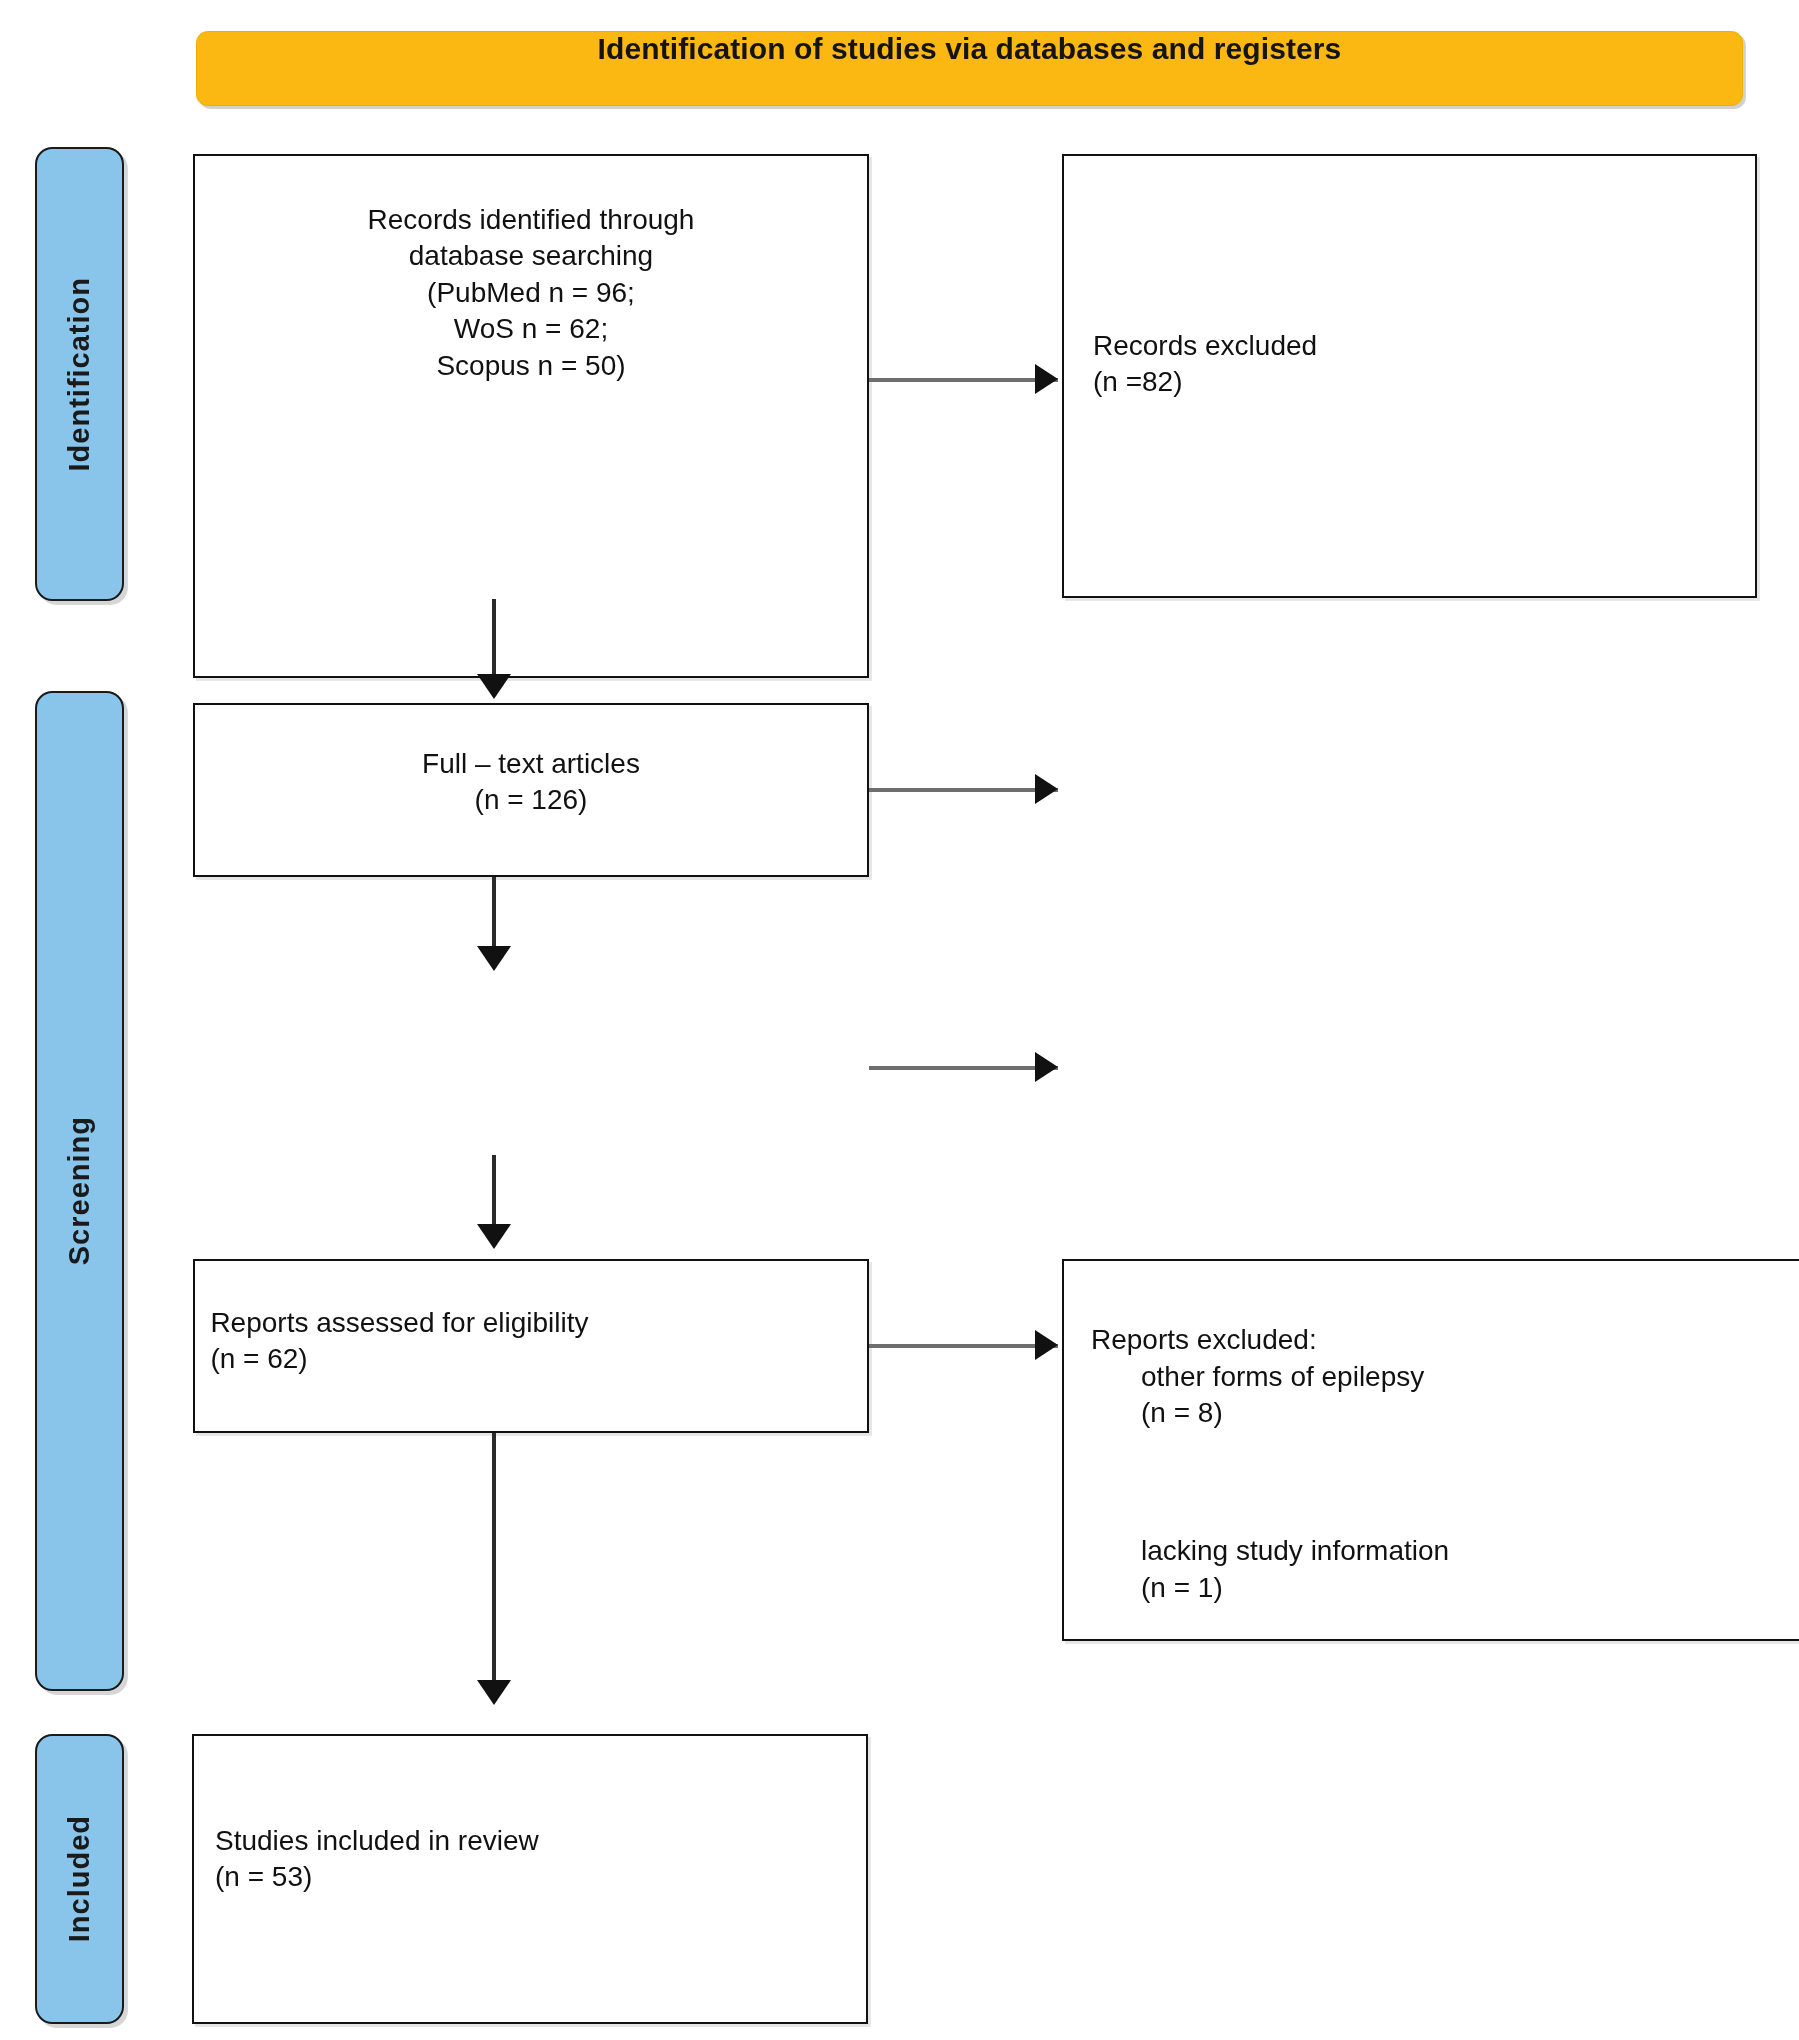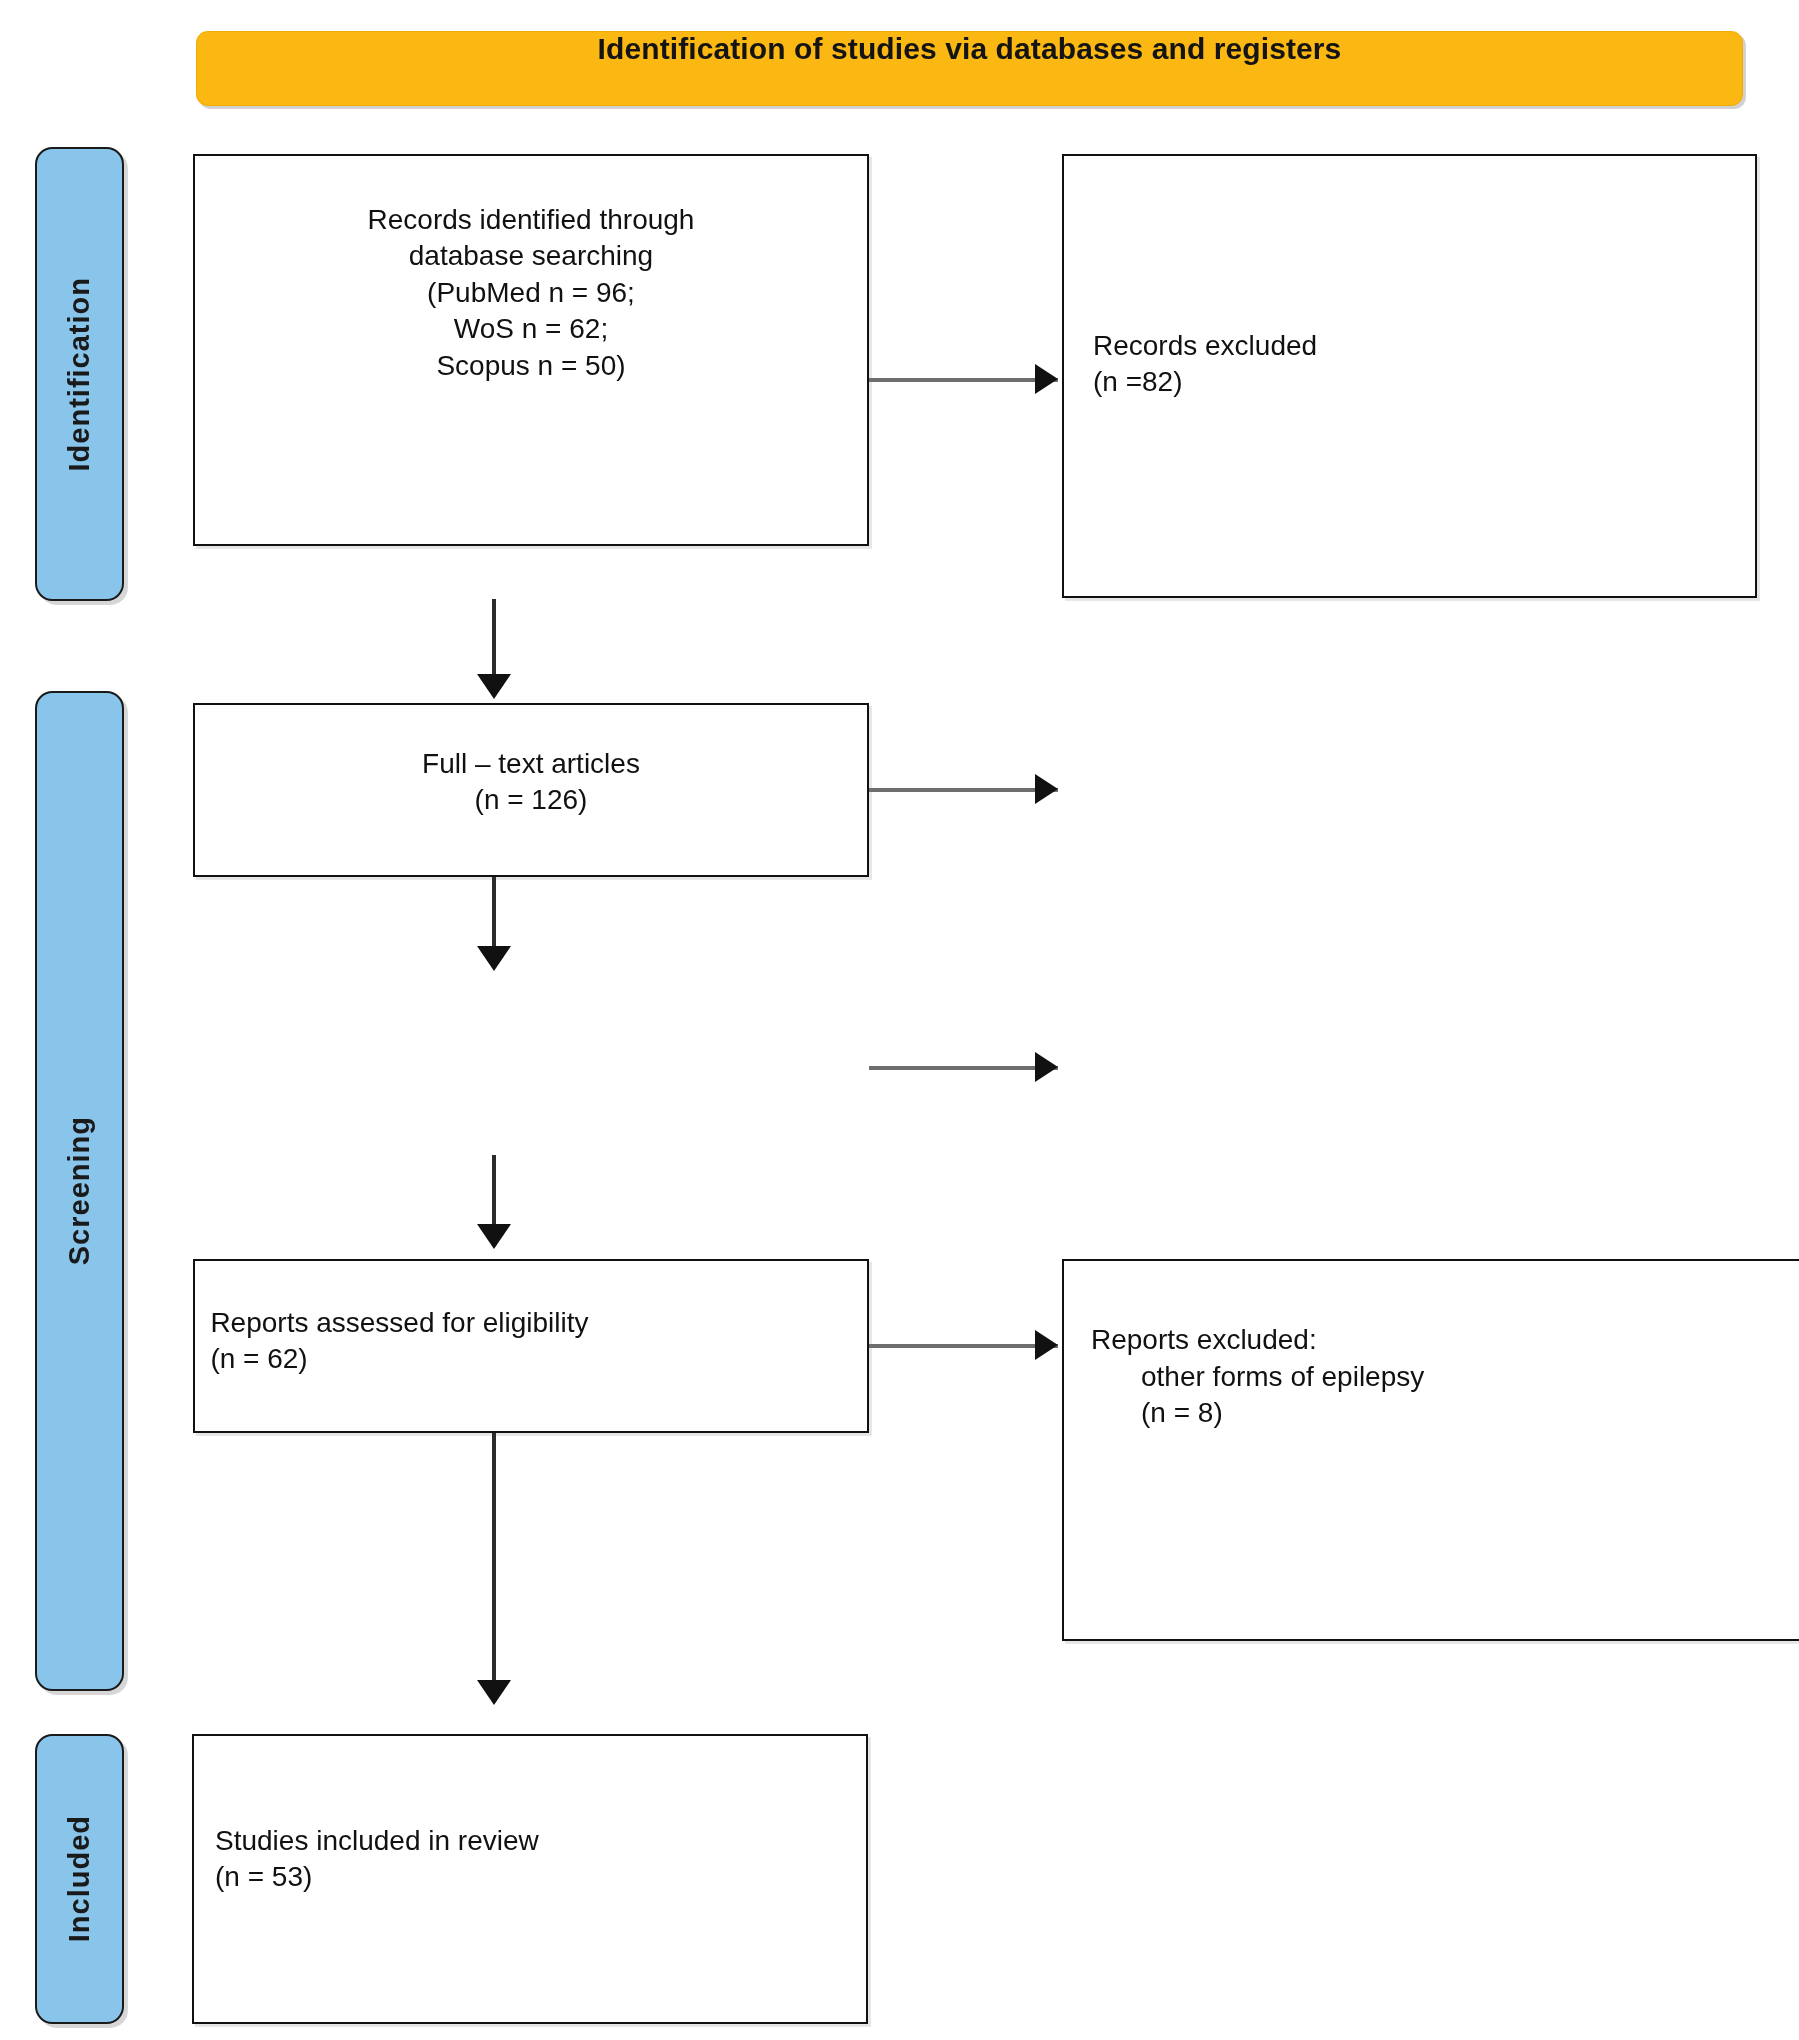--- a/index.html
+++ b/index.html
@@ -86,21 +86,21 @@
   .box-text.centered {
     left: 0;
     right: 0;
     text-align: center;
   }
   .box-text.left {
     text-align: left;
   }
 
   
-  #box-identified        { left: 193px; top: 154px;  width: 676px; height: 392px; }
+  #box-identified        { left: 193px; top: 154px;  width: 676px; height: 524px; }
   #box-fulltext          { left: 193px; top: 703px;  width: 676px; height: 174px; }
   #box-sought            { left: 193px; top: 981px; width: 676px; height: 174px; }
   #box-assessed          { left: 193px; top: 1259px; width: 676px; height: 174px; }
   #box-included          { left: 192px; top: 1734px; width: 676px; height: 290px; }
 
   
   #box-excluded-1        { left: 1062px; top: 154px;  width: 695px; height: 444px; }
   #box-excluded-manual   { left: 1062px; top: 703px;  width: 695px; height: 174px; }
   #box-not-retrieved     { left: 1062px; top: 981px; width: 695px; height: 174px; }
   #box-reports-excluded  { left: 1062px; top: 1259px; width: 757px; height: 382px; }
@@ -211,20 +211,22 @@
 
   <div class="h-line" style="left:869px; top:1344px; width:189px;"></div>
   <div class="arrow-right" style="left:1035px; top:1330px;"></div>
 
   <div class="box" id="box-reports-excluded">
     <span class="box-text left" id="txt-reports-excluded">
       <span>Reports excluded:</span>
       <span class="indent">other forms of epilepsy
 (n = 8)</span>
       <span class="gap"></span>
+      <span class="indent">lacking study information
+(n = 1)</span>
     </span>
   </div>
 
   <div class="v-line" style="left:492px; top:1433px; height:249px;"></div>
   <div class="arrow-down" style="left:477px; top:1680px;"></div>
 
   <div class="box" id="box-included">
     <span class="box-text left" id="txt-included">Studies included in review
 (n = 53)</span>
   </div>

